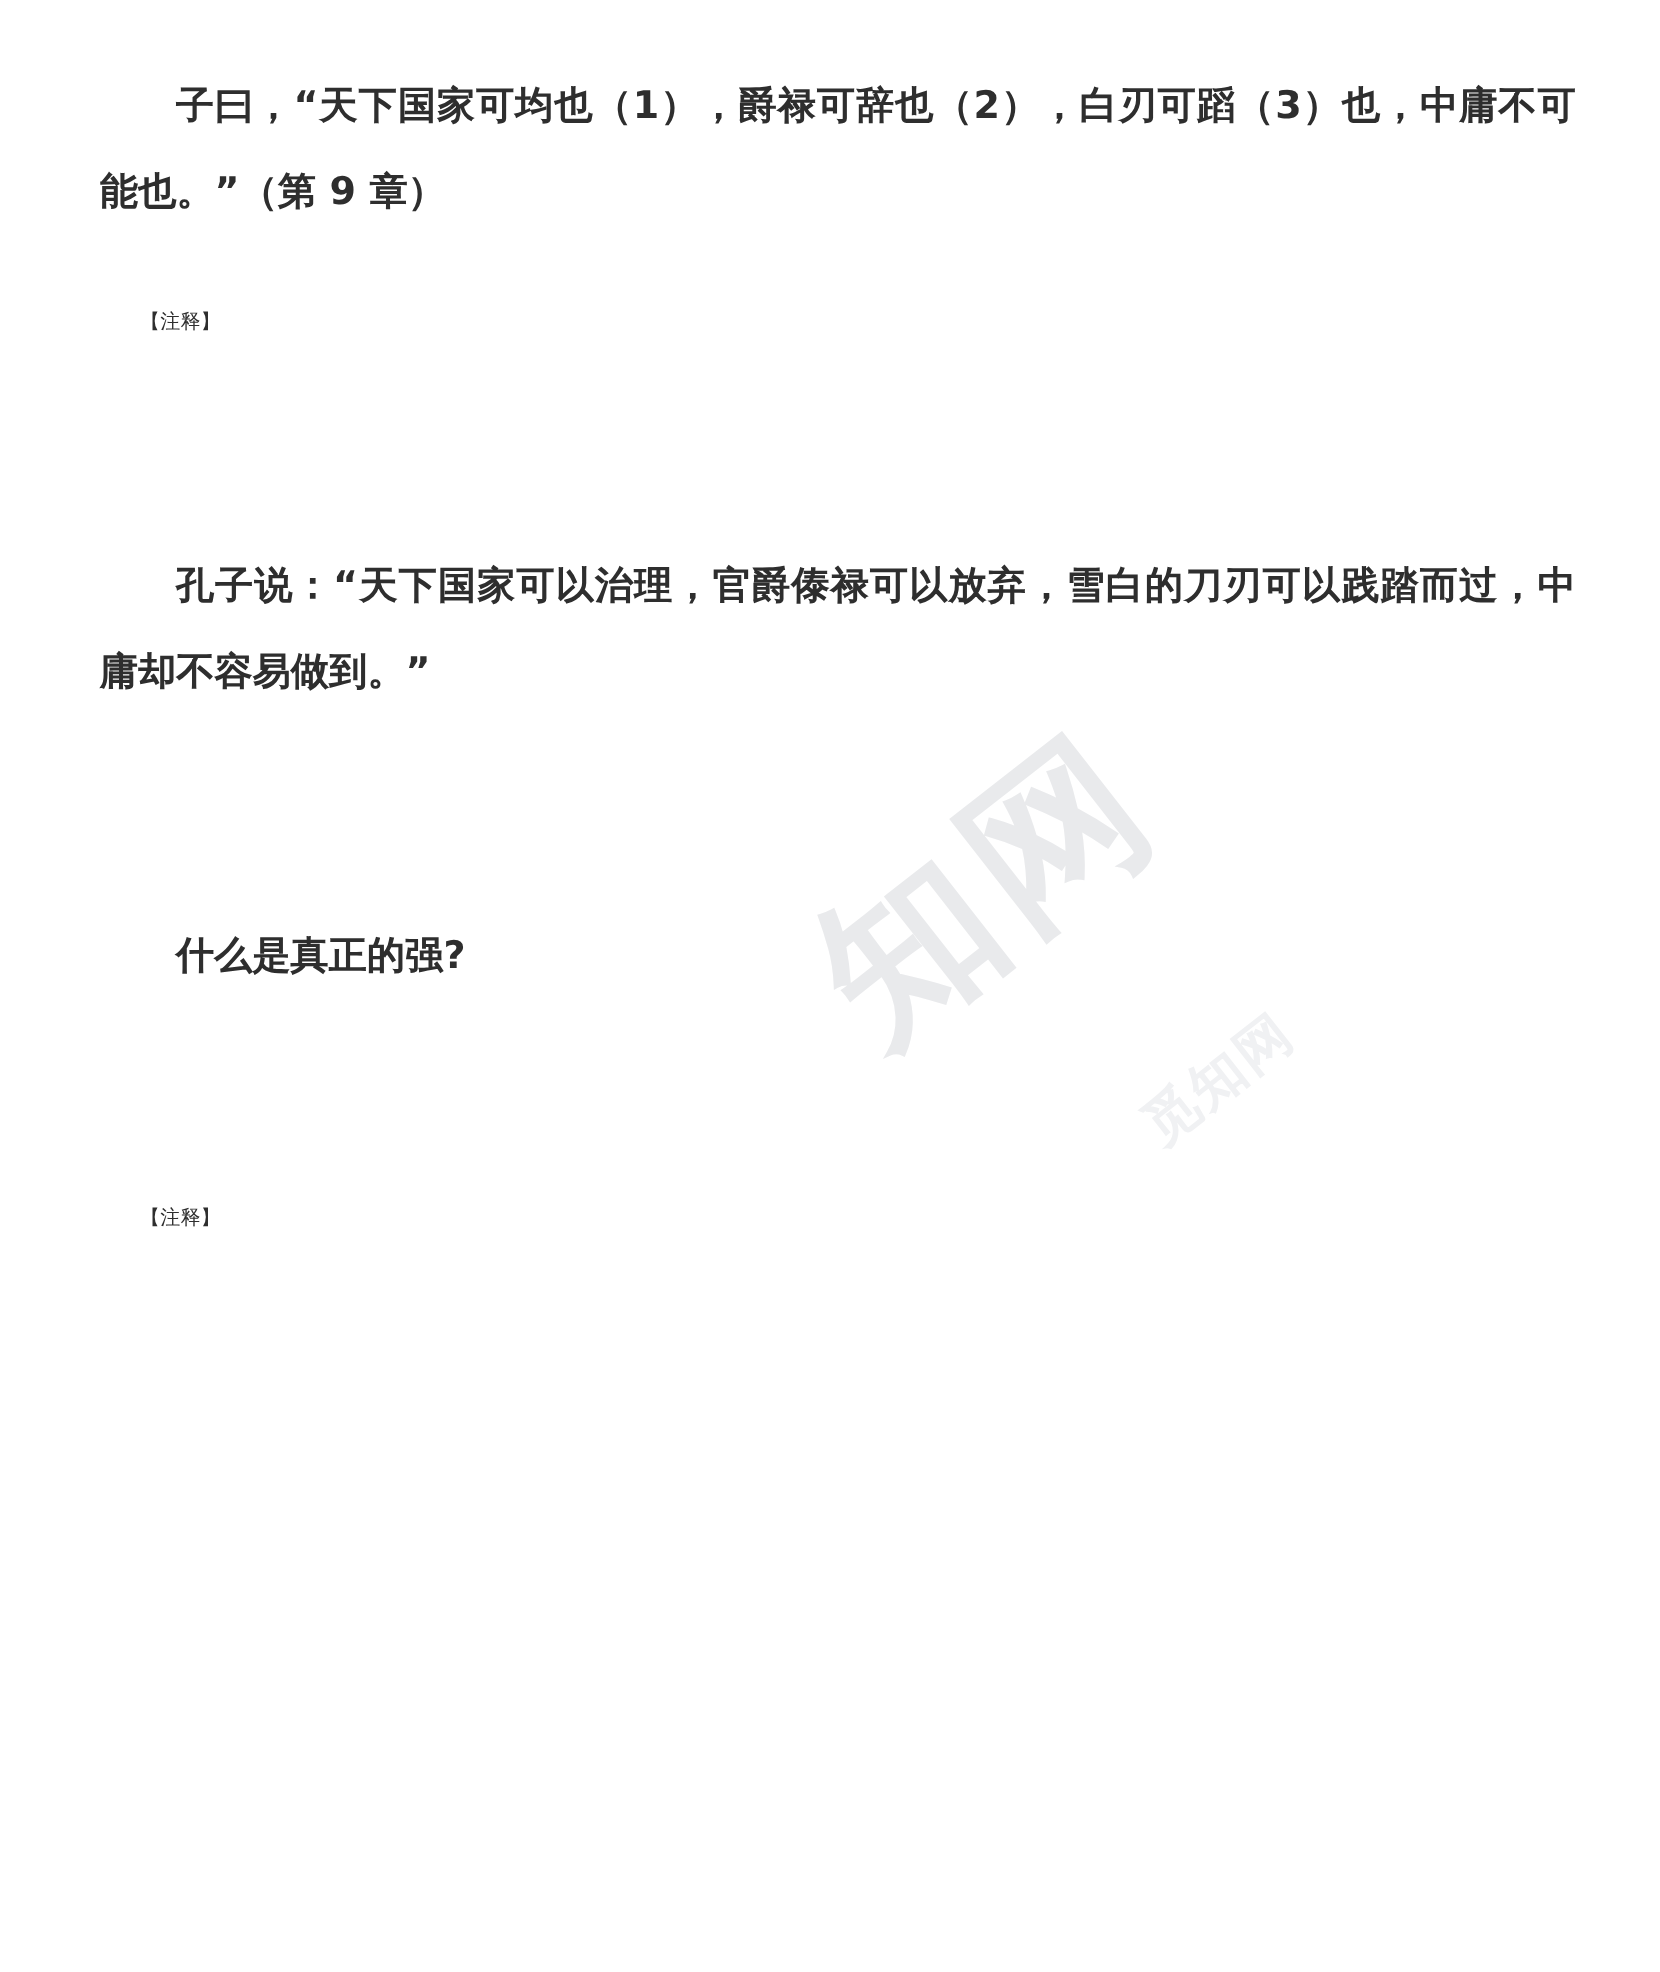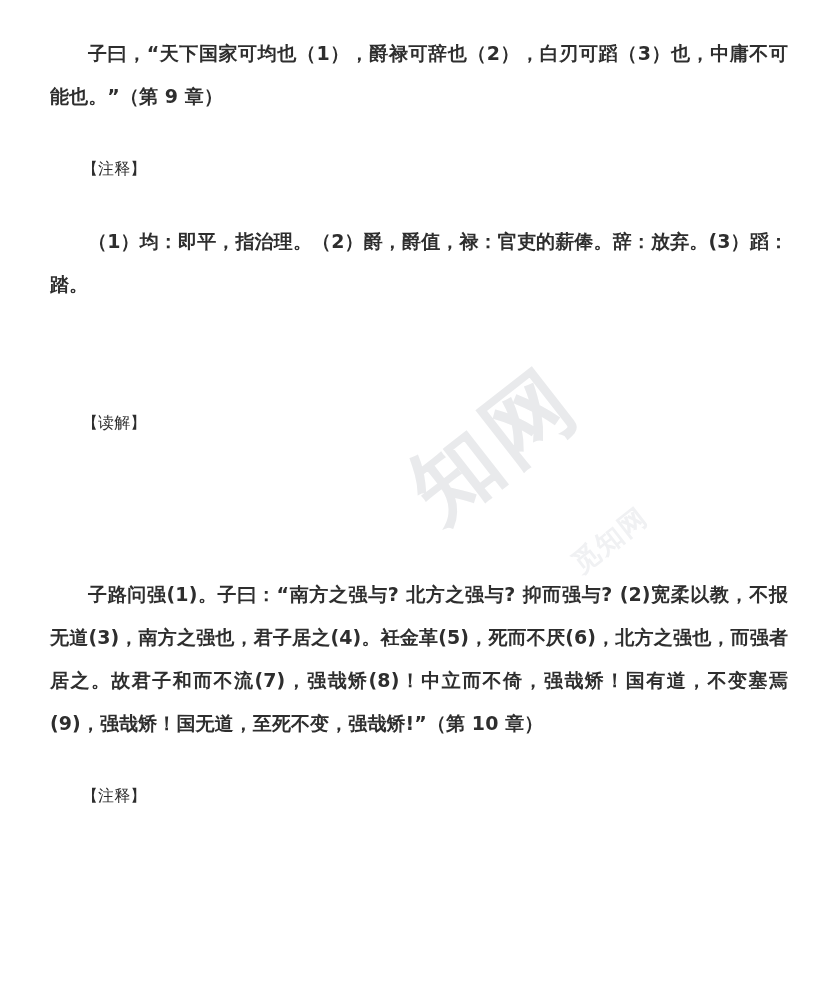--- a/index.html
+++ b/index.html
@@ -73,21 +73,21 @@
     text-justify: inter-ideograph;
     color: #2e2e2e;
     letter-spacing: 0.1px;
     font-weight: bold;
   }
   .indent {
     text-indent: 2em;
   }
   .heading {
     text-indent: 2em;
-    font-size: 16px;
+    font-size: 10px;
     font-weight: normal;
   }
   .gap-md { height: 33px; }
   .first-line { padding-top: 6px; }
 </style>
 </head>
 <body>
 
 <div class="page">
 
@@ -95,37 +95,36 @@
   <div class="watermark-2">觅知网</div>
 
   <div class="content">
 
     <p class="indent first-line">子曰，“天下国家可均也（1），爵禄可辞也（2），白刃可蹈（3）也，中庸不可能也。”（第 9 章）</p>
 
     <div class="gap-md"></div>
     <p class="heading">【注释】</p>
 
     <div class="gap-md"></div>
-    <p class="indent">（1）均：即平，指治理。（2）爵，爵值，禄：官吏的薪俸。辞：放弃。(3）蹈：踏。</p>
+
+    <div class="gap-md"></div>
+
+    <div class="gap-md"></div>
+    <p class="indent">孔子说：“天下国家可以治理，官爵傣禄可以放弃，雪白的刀刃可以践踏而过，中庸却不容易做到。”</p>
 
     <div class="gap-md"></div>
 
     <div class="gap-md"></div>
 
     <div class="gap-md"></div>
-    <p class="heading">【读解】</p>
+    <p class="indent">什么是真正的强?</p>
 
     <div class="gap-md"></div>
 
     <div class="gap-md"></div>
-
-    <div class="gap-md"></div>
-
-    <div class="gap-md"></div>
-    <p class="indent">子路问强(1)。子曰：“南方之强与? 北方之强与? 抑而强与? (2)宽柔以教，不报无道(3)，南方之强也，君子居之(4)。衽金革(5)，死而不厌(6)，北方之强也，而强者居之。故君子和而不流(7)，强哉矫(8)！中立而不倚，强哉矫！国有道，不变塞焉(9)，强哉矫！国无道，至死不变，强哉矫!”（第 10 章）</p>
 
     <div class="gap-md"></div>
     <p class="heading">【注释】</p>
 
     <div class="gap-md"></div>
 
   </div>
 </div>
 
 </body></html>

